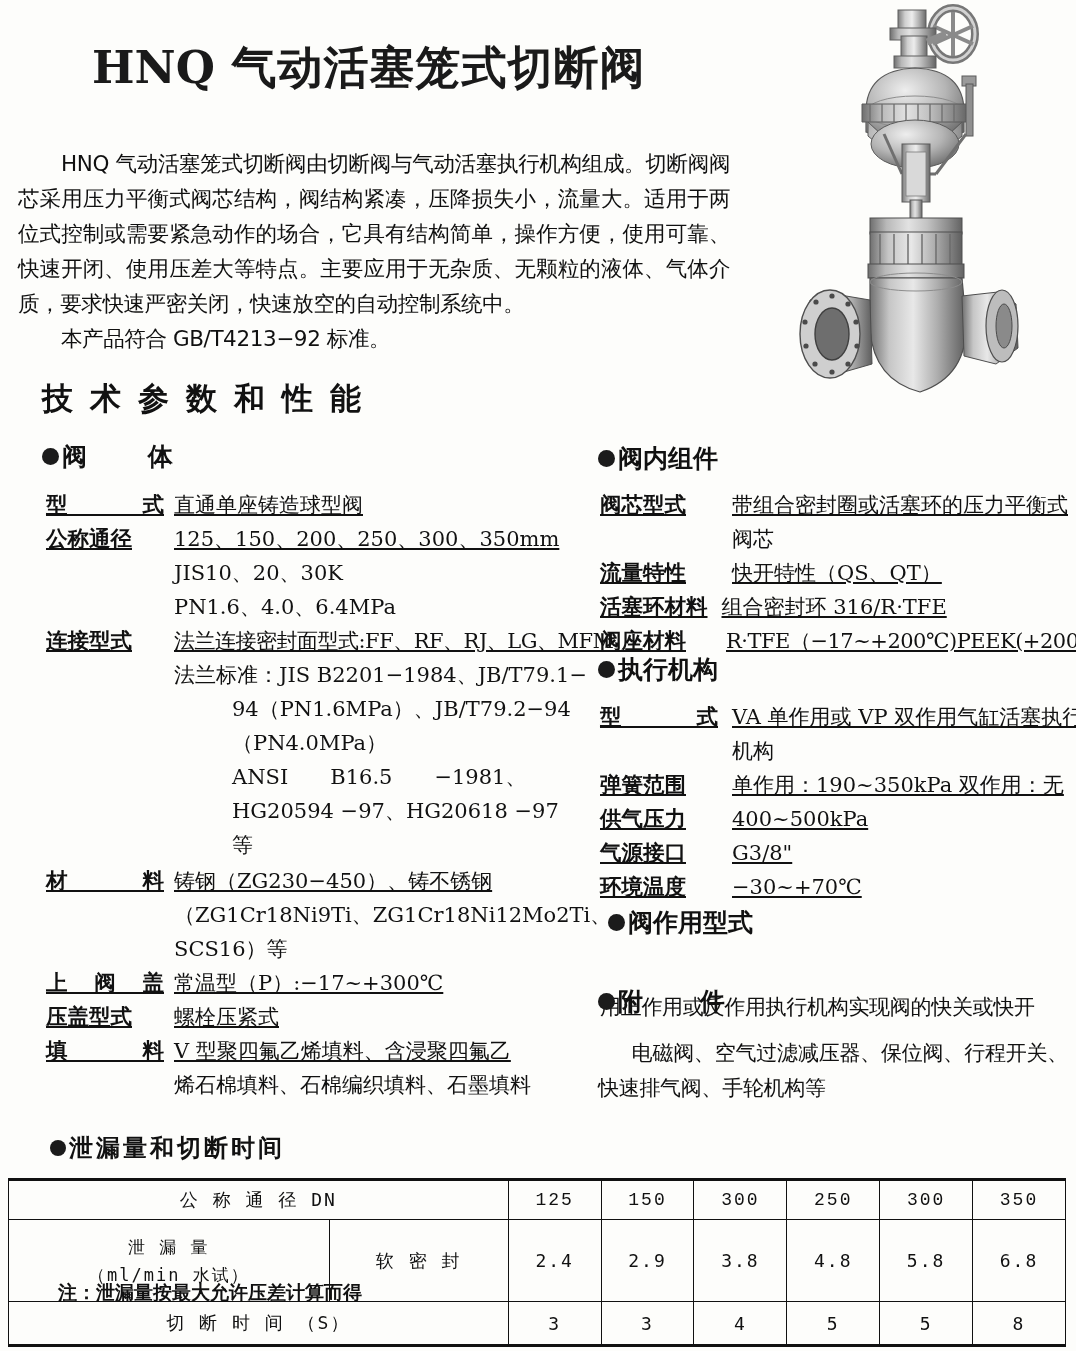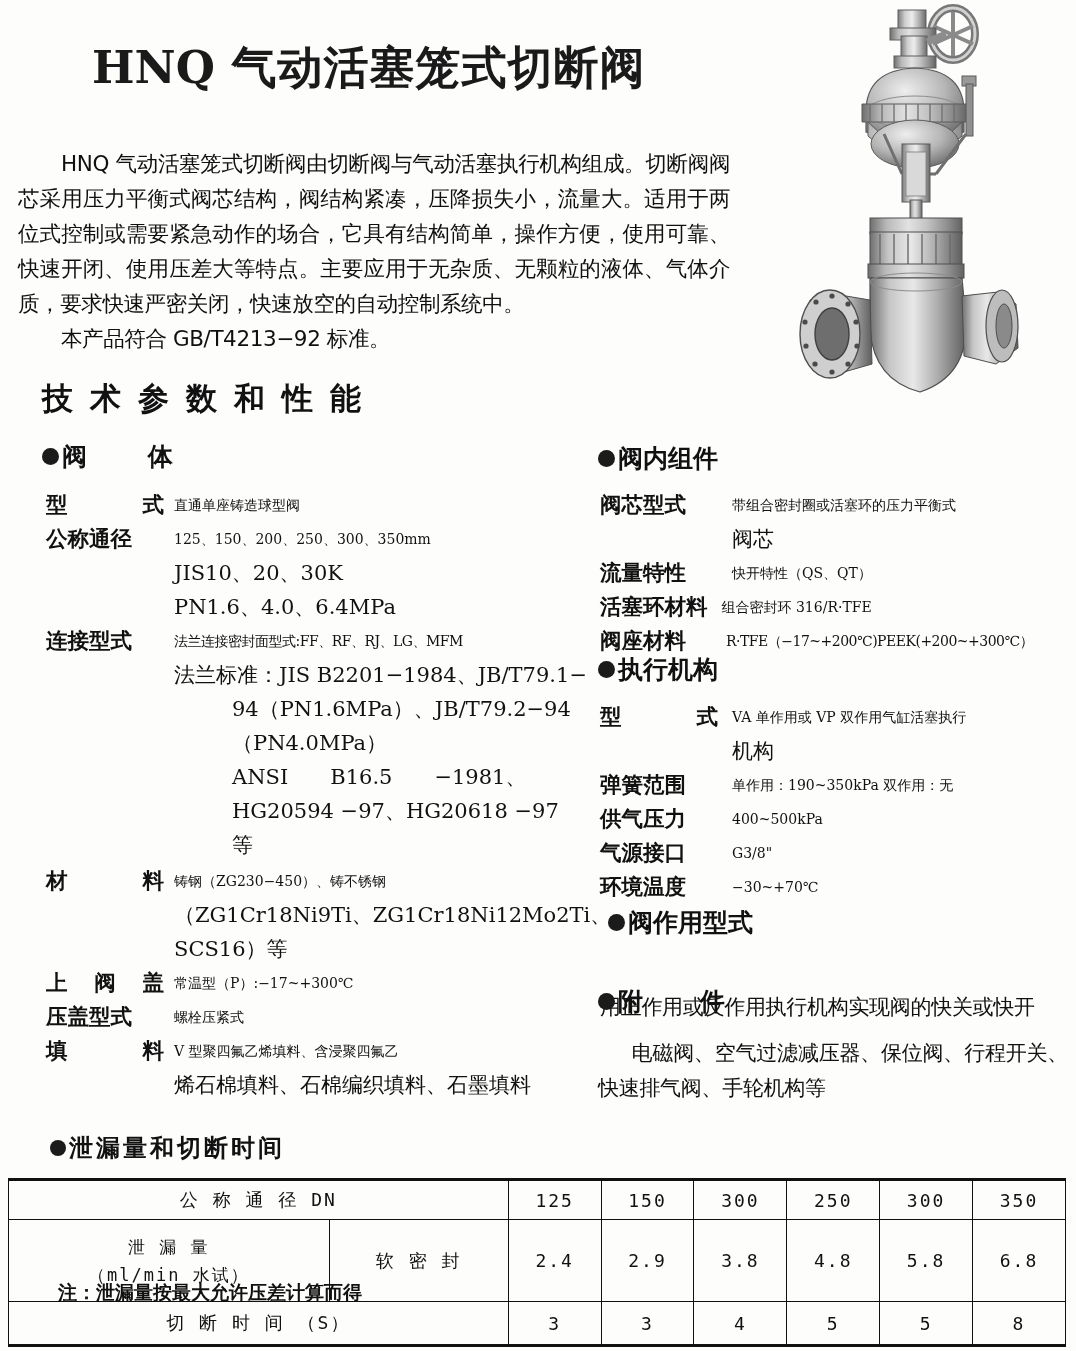--- a/index.html
+++ b/index.html
@@ -60,31 +60,31 @@
     margin-right:3px; flex:none;
   }
 
   
   .spec {
     position:absolute;
     font-size:21px;
     color:#111;
     white-space:nowrap;
   }
-  .spec-row { display:flex; align-items:flex-start; }
+  .spec-row { display:flex; align-items:flex-start;text-decoration:underline; }
   .lbl {
     font-family:"DejaVu Sans", sans-serif;
     font-weight:bold;
     font-size:21.5px;
     flex:none;
     line-height:34px;
   }
   .val {
     font-family:"DejaVu Serif", serif;
-    font-size:14px;
+    font-size:21px;
     line-height:34px;
     white-space:nowrap;
     text-align:right;
   }
 
   
   .w4 { width:118px; display:inline-block; text-align:justify; text-align-last:justify; }
   .w4b{ width:118px; display:inline-block; }
 
   .cont { font-family:"DejaVu Serif", serif; font-size:21px; line-height:34px; }
@@ -121,21 +121,21 @@
     letter-spacing:2px;
   }
   table.data .outer-top { border-top:3px solid #111; }
   table.data .outer-bot { border-bottom:3px solid #111; }
   td.hdr { height:40px; }
   td.mid { height:82px; }
   td.bot { height:44px; }
   td.lbl-cell { font-size:18px; letter-spacing:3px; }
   td.two-line { line-height:28px; letter-spacing:2px; font-size:17px; }
   .col-dn { width:452px; }
-  .col-v  { width:84px; }
+  .col-v  { width:84px;font-family:Liberation Mono, monospace; }
 
   .note {
     position:absolute; left:58px; top:1280px;
     font-family:"DejaVu Serif", serif;
     font-weight:bold;
     font-size:19px;
     color:#111;
     white-space:nowrap;
   }
   .tight { letter-spacing:-0.5px; }

